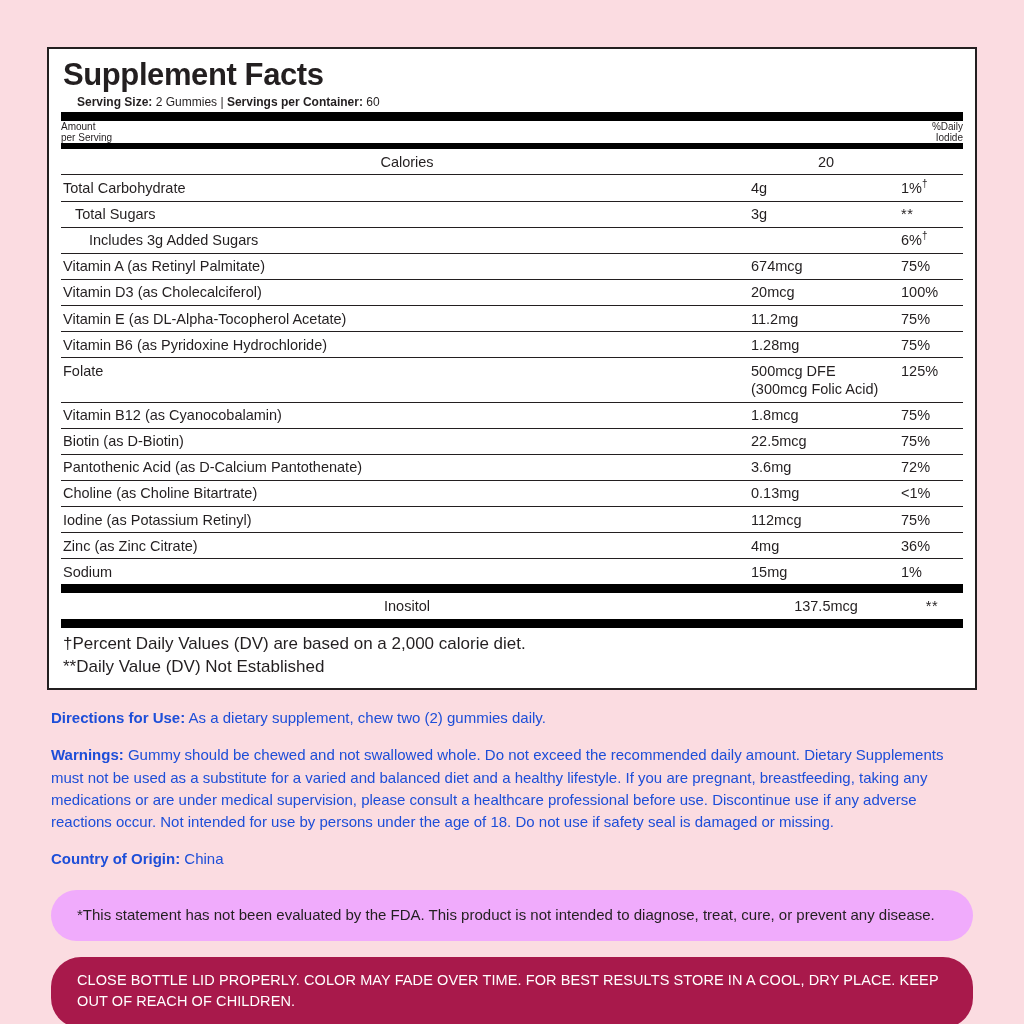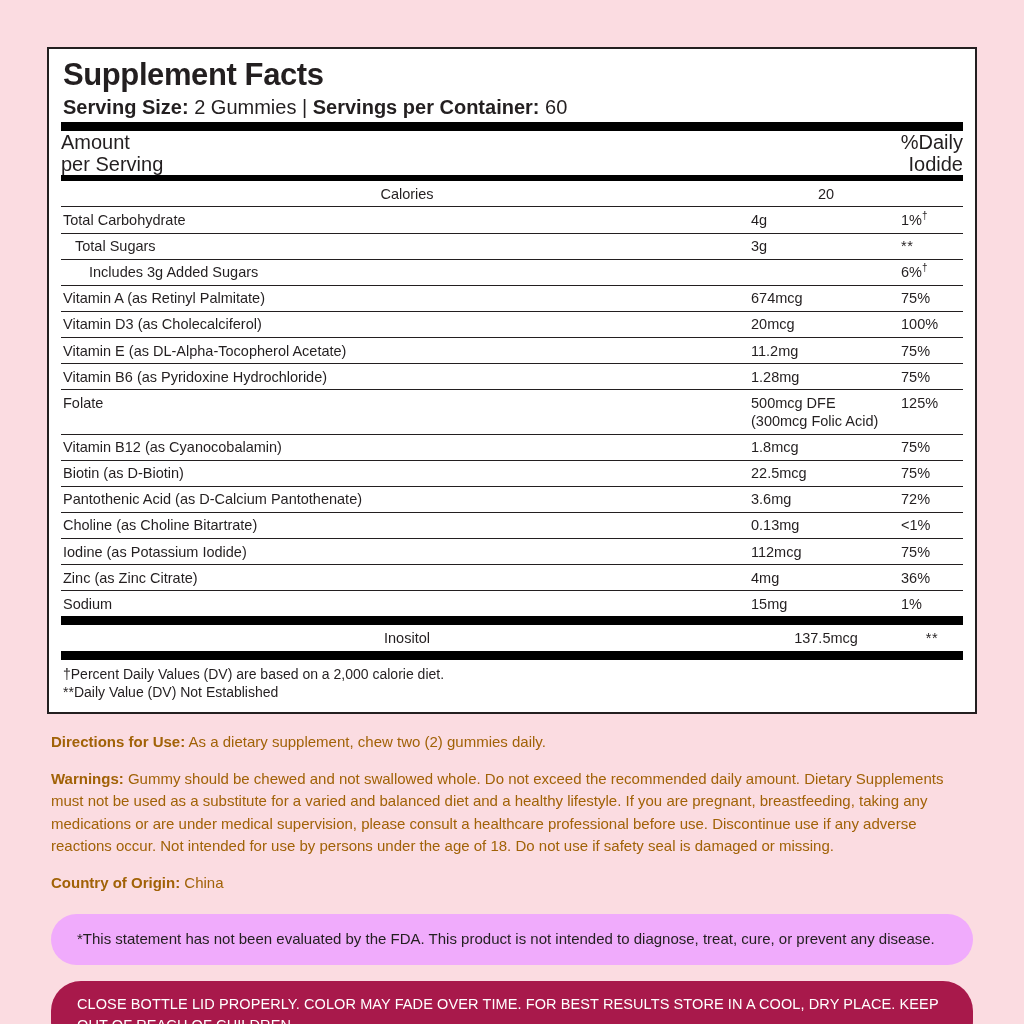--- a/index.html
+++ b/index.html
@@ -28,23 +28,23 @@
     padding: 8px 12px 10px 12px;
   }
   .sf-title {
     font-size: 31px;
     font-weight: bold;
     letter-spacing: -0.4px;
     line-height: 1.05;
     margin: 2px 0 3px 2px;
   }
   .sf-serving {
-    font-size: 20px;
+    font-size: 12px;
     line-height: 1.2;
-    margin: 0 0 3px 2px;
+    margin: 0 0 3px 16px;
   }
   .sf-serving b { font-weight: bold; }
 
   .bar-thick { height: 9px; background: #000; }
   .bar-med   { height: 6px; background: #000; }
 
   table.sf-table {
     width: 100%;
     border-collapse: collapse;
     font-size: 14.5px;
@@ -56,52 +56,52 @@
     font-weight: normal;
   }
   .col-name { width: auto; }
   .col-amt  { width: 150px; text-align: right; white-space: nowrap; }
   .col-dv   { width: 62px;  text-align: right; white-space: nowrap; }
 
   .hdr-row td {
     padding: 3px 0 5px 0;
     font-weight: bold;
     line-height: 1.12;
-    font-size: 20px;
+    font-size: 10px;
   }
   .hdr-row .col-dv { vertical-align: top; text-align: right; }
 
   tr.data-row td {
     border-top: 1.4px solid #231f20;
     padding: 3.5px 0 3.5px 0;
     line-height: 1.25;
   }
   tr.data-row.no-rule td { border-top: none; text-align: center; }
   tr.data-row td.col-name { padding-left: 2px; }
 
   .ind1 { padding-left: 14px !important; }
   .ind2 { padding-left: 28px !important; }
 
   .sup { font-size: 10px; vertical-align: super; line-height: 0; }
   .stars { letter-spacing: 0.5px; }
   .amt-sub { display: block; }
 
   .sf-footnote {
-    font-size: 14px;
+    font-size: 17px;
     line-height: 1.35;
     padding: 5px 0 0 2px;
   }
 
   
   .body-copy { padding: 0 4px; }
   .para {
     font-size: 15px;
     line-height: 1.47;
     margin: 15px 0 0 0;
-    color: #a16207;
+    color: #1d4ed8;
   }
   .para b { font-weight: bold; }
   .para.first { margin-top: 17px; }
 
   
   .fda-box {
     background: #f0abfc;
     border-radius: 32px;
     padding: 14px 26px 16px 26px;
     margin: 20px 4px 0 4px;
@@ -219,21 +219,21 @@
             <td class="col-name">Pantothenic Acid (as D-Calcium Pantothenate)</td>
             <td class="col-amt">3.6mg</td>
             <td class="col-dv">72%</td>
           </tr>
           <tr class="data-row">
             <td class="col-name">Choline (as Choline Bitartrate)</td>
             <td class="col-amt">0.13mg</td>
             <td class="col-dv">&lt;1%</td>
           </tr>
           <tr class="data-row">
-            <td class="col-name">Iodine (as Potassium Iodide)</td>
+            <td class="col-name">Iodine (as Potassium Retinyl)</td>
             <td class="col-amt">112mcg</td>
             <td class="col-dv">75%</td>
           </tr>
           <tr class="data-row">
             <td class="col-name">Zinc (as Zinc Citrate)</td>
             <td class="col-amt">4mg</td>
             <td class="col-dv">36%</td>
           </tr>
           <tr class="data-row">
             <td class="col-name">Sodium</td>

